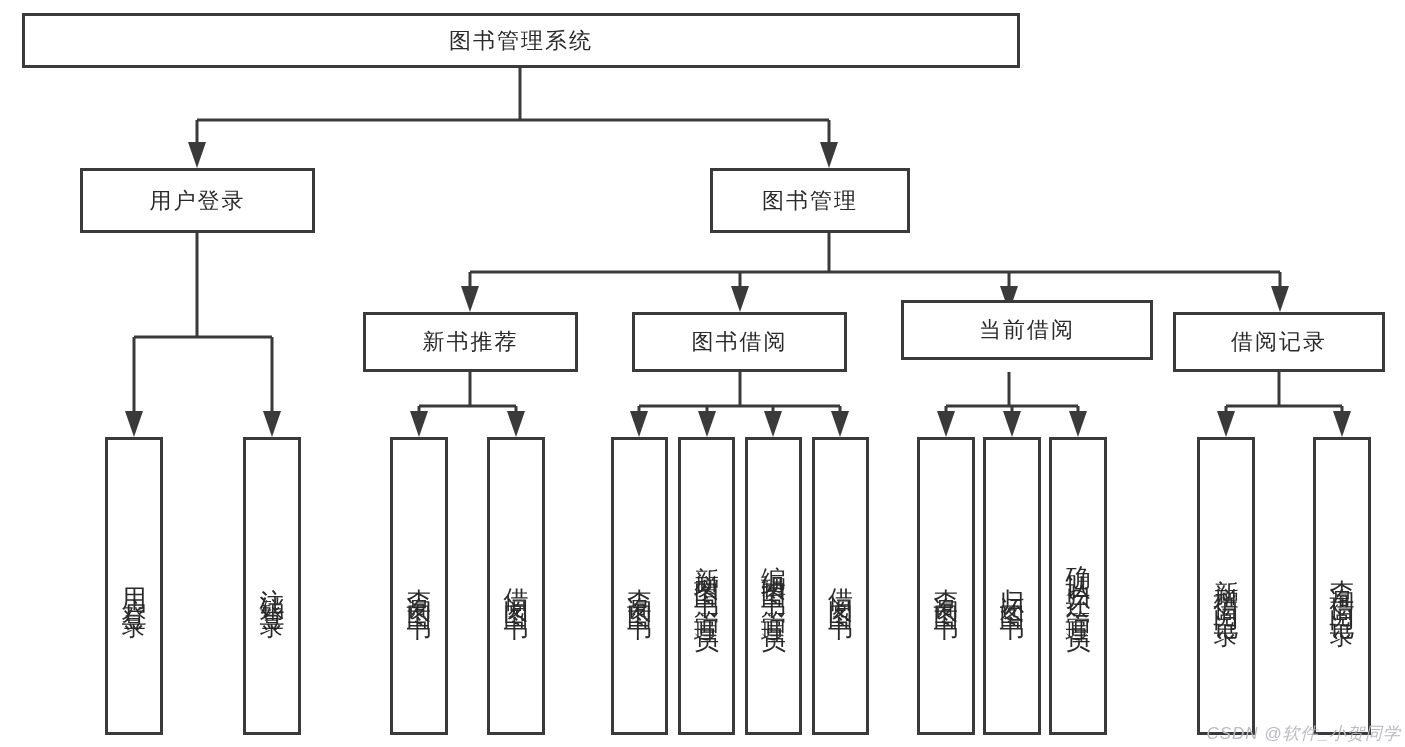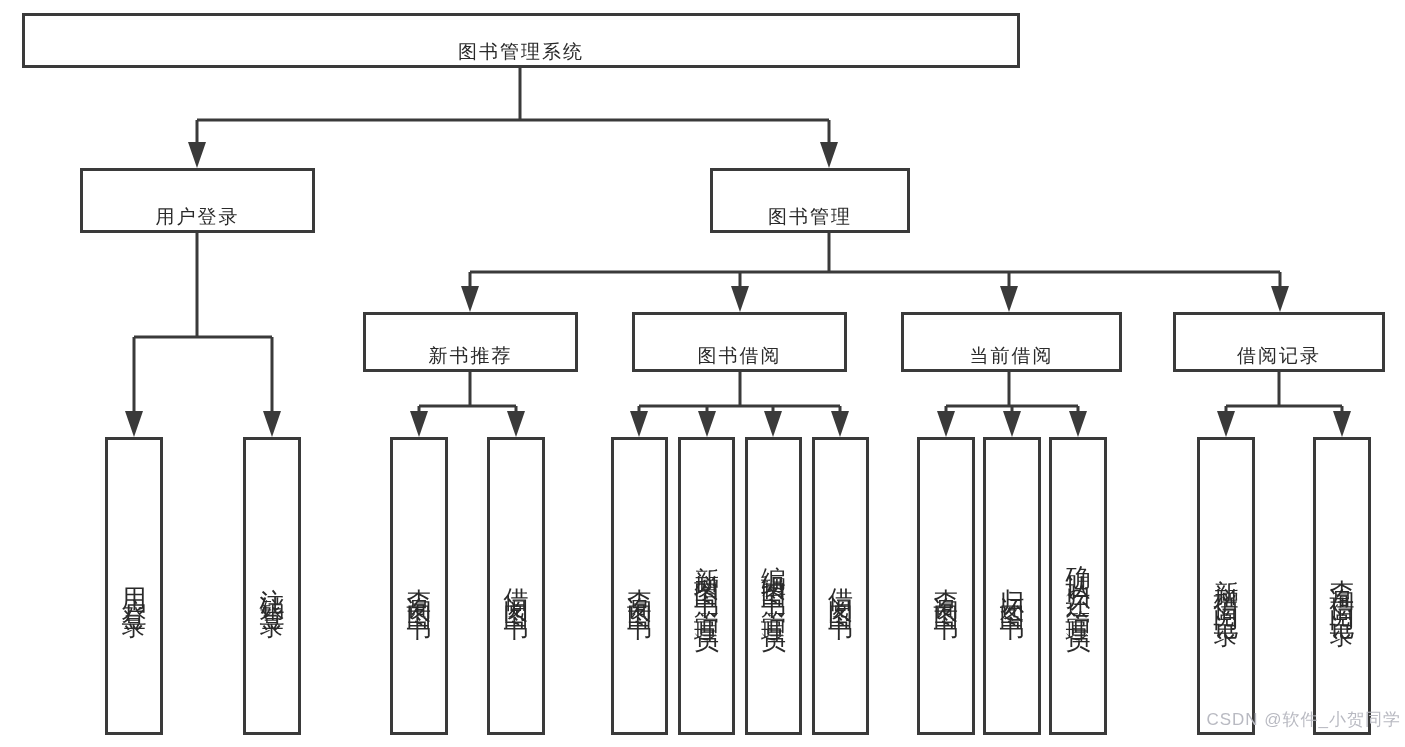--- a/index.html
+++ b/index.html
@@ -16,24 +16,24 @@
     position: absolute;
     left: 0; top: 0;
     width: 1405px; height: 747px;
     pointer-events: none;
   }
   .node {
     position: absolute;
     background: #ffffff;
     border: 3px solid #3a3a3a;
     display: flex;
-    align-items: flex-end;
+    align-items: center;
     justify-content: center;
     color: #2a2a2a;
-    font-size: 19px;
+    font-size: 22px;
     letter-spacing: 2px;
     white-space: nowrap;
   }
   .leaf {
     position: absolute;
     top: 437px;
     height: 298px;
     background: #ffffff;
     border: 3px solid #3a3a3a;
     display: flex;
@@ -42,24 +42,25 @@
     color: #2a2a2a;
     font-size: 25px;
     writing-mode: vertical-rl;
     text-orientation: mixed;
     letter-spacing: 9px;
     line-height: 1;
   }
   #watermark {
     position: absolute;
     right: 4px;
-    bottom: 16px;
+    bottom: 2px;
     color: #b9bac2;
     font-size: 17px;
     letter-spacing: 1px;
+    font-style: italic;
   }
 </style>
 </head>
 <body>
 
 <div id="canvas">
 
   <svg id="wires" viewBox="0 0 1405 747" xmlns="http://www.w3.org/2000/svg">
     <g stroke="#3a3a3a" stroke-width="3" fill="none">
 
@@ -110,21 +111,21 @@
   <div class="node" style="left:710px; top:168px; width:200px; height:65px;">
     <span>图书管理</span>
   </div>
 
   <div class="node" style="left:363px; top:312px; width:215px; height:60px;">
     <span>新书推荐</span>
   </div>
   <div class="node" style="left:632px; top:312px; width:215px; height:60px;">
     <span>图书借阅</span>
   </div>
-  <div class="node" style="left:901px; top:312px; width:221px; height:60px;">
+  <div class="node" style="left:901px; top:300px; width:252px; height:60px;">
     <span>当前借阅</span>
   </div>
   <div class="node" style="left:1173px; top:312px; width:212px; height:60px;">
     <span>借阅记录</span>
   </div>
 
   <div class="leaf" style="left:105px; width:58px;">
     <span>用户登录</span>
   </div>
   <div class="leaf" style="left:243px; width:58px;">

